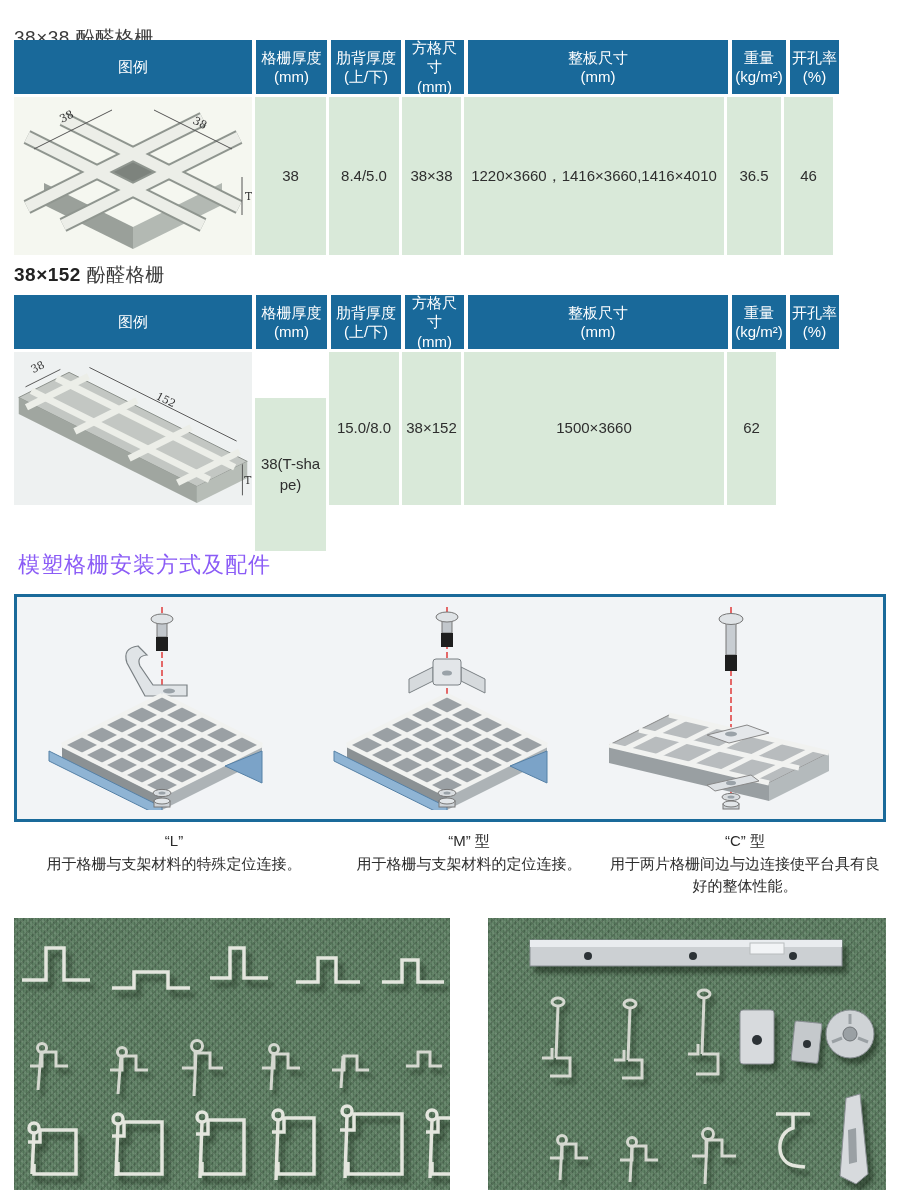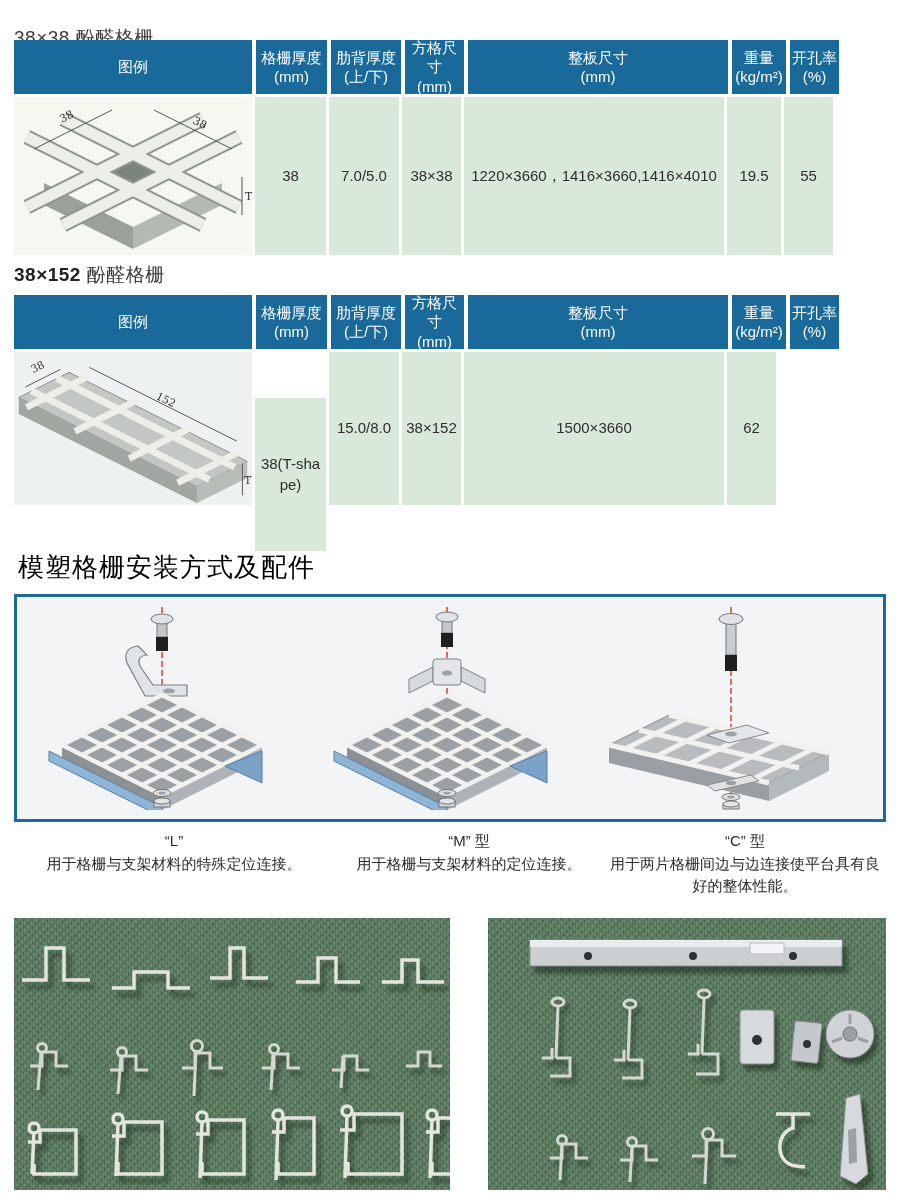--- a/index.html
+++ b/index.html
@@ -2,21 +2,21 @@
 <html><head>
 <meta charset="utf-8">
 <style>
   html,body{margin:0;padding:0;background:#fff;}
   body{font-family:"Liberation Sans","DejaVu Sans",sans-serif;}
   .page{position:relative;width:900px;height:1201px;background:#fff;overflow:hidden;}
 
   
   .h1{position:absolute;left:14px;font-size:19px;color:#3a3a3a;letter-spacing:.5px;}
   .h1 .bold{font-weight:bold;color:#222;}
-  .h2{position:absolute;left:18px;font-size:26px;color:#000000;font-weight:500;letter-spacing:1px;}
+  .h2{position:absolute;left:18px;font-size:22px;color:#8b5cf6;font-weight:500;letter-spacing:1px;}
 
   
   .tbl{position:absolute;left:14px;width:872px;}
   .thead{display:flex;gap:4px;margin-bottom:3px;}
   .th{background:#19699a;color:#fff;height:54px;display:flex;flex-direction:column;
       justify-content:center;text-align:center;font-size:15px;line-height:1.3;}
   .trow{display:flex;gap:3px;}
   .td{background:#d9e9d9;display:flex;align-items:center;justify-content:center;
       text-align:center;font-size:15px;color:#2e2e2e;line-height:1.35;padding:0 3px;box-sizing:border-box;}
   .c0{width:238px}.c1{width:71px}.c2{width:70px}.c3{width:59px}.c4{width:260px}.c5{width:54px}.c6{width:49px}
@@ -114,25 +114,25 @@
             </g>
           <line class="dimline" x1="20" y1="52" x2="98" y2="13"></line>
           <line class="dimline" x1="140" y1="13" x2="218" y2="52"></line>
           <line class="dimline" x1="228" y1="80" x2="228" y2="118"></line>
           <text class="dimtxt" x="48" y="26" transform="rotate(-27 48 26)">38</text>
           <text class="dimtxt" x="178" y="26" transform="rotate(27 178 26)">38</text>
           <text class="dimtxt" x="231" y="103">T</text>
         </svg>
       </div>
       <div class="td c1 r1">38</div>
-      <div class="td c2 r1">7.0/5.0</div>
+      <div class="td c2 r1">8.4/5.0</div>
       <div class="td c3 r1">38×38</div>
       <div class="td c4 r1">1220×3660，1416×3660,1416×4010</div>
-      <div class="td c5 r1">19.5</div>
-      <div class="td c6 r1">55</div>
+      <div class="td c5 r1">36.5</div>
+      <div class="td c6 r1">46</div>
     </div>
   </div>
 
   <div class="h1" style="top:262px;">
     <span class="bold">38×152</span><span> 酚醛格栅</span>
   </div>
 
   <div class="tbl" style="top:295px;">
     <div class="thead">
       <div class="th c0">

